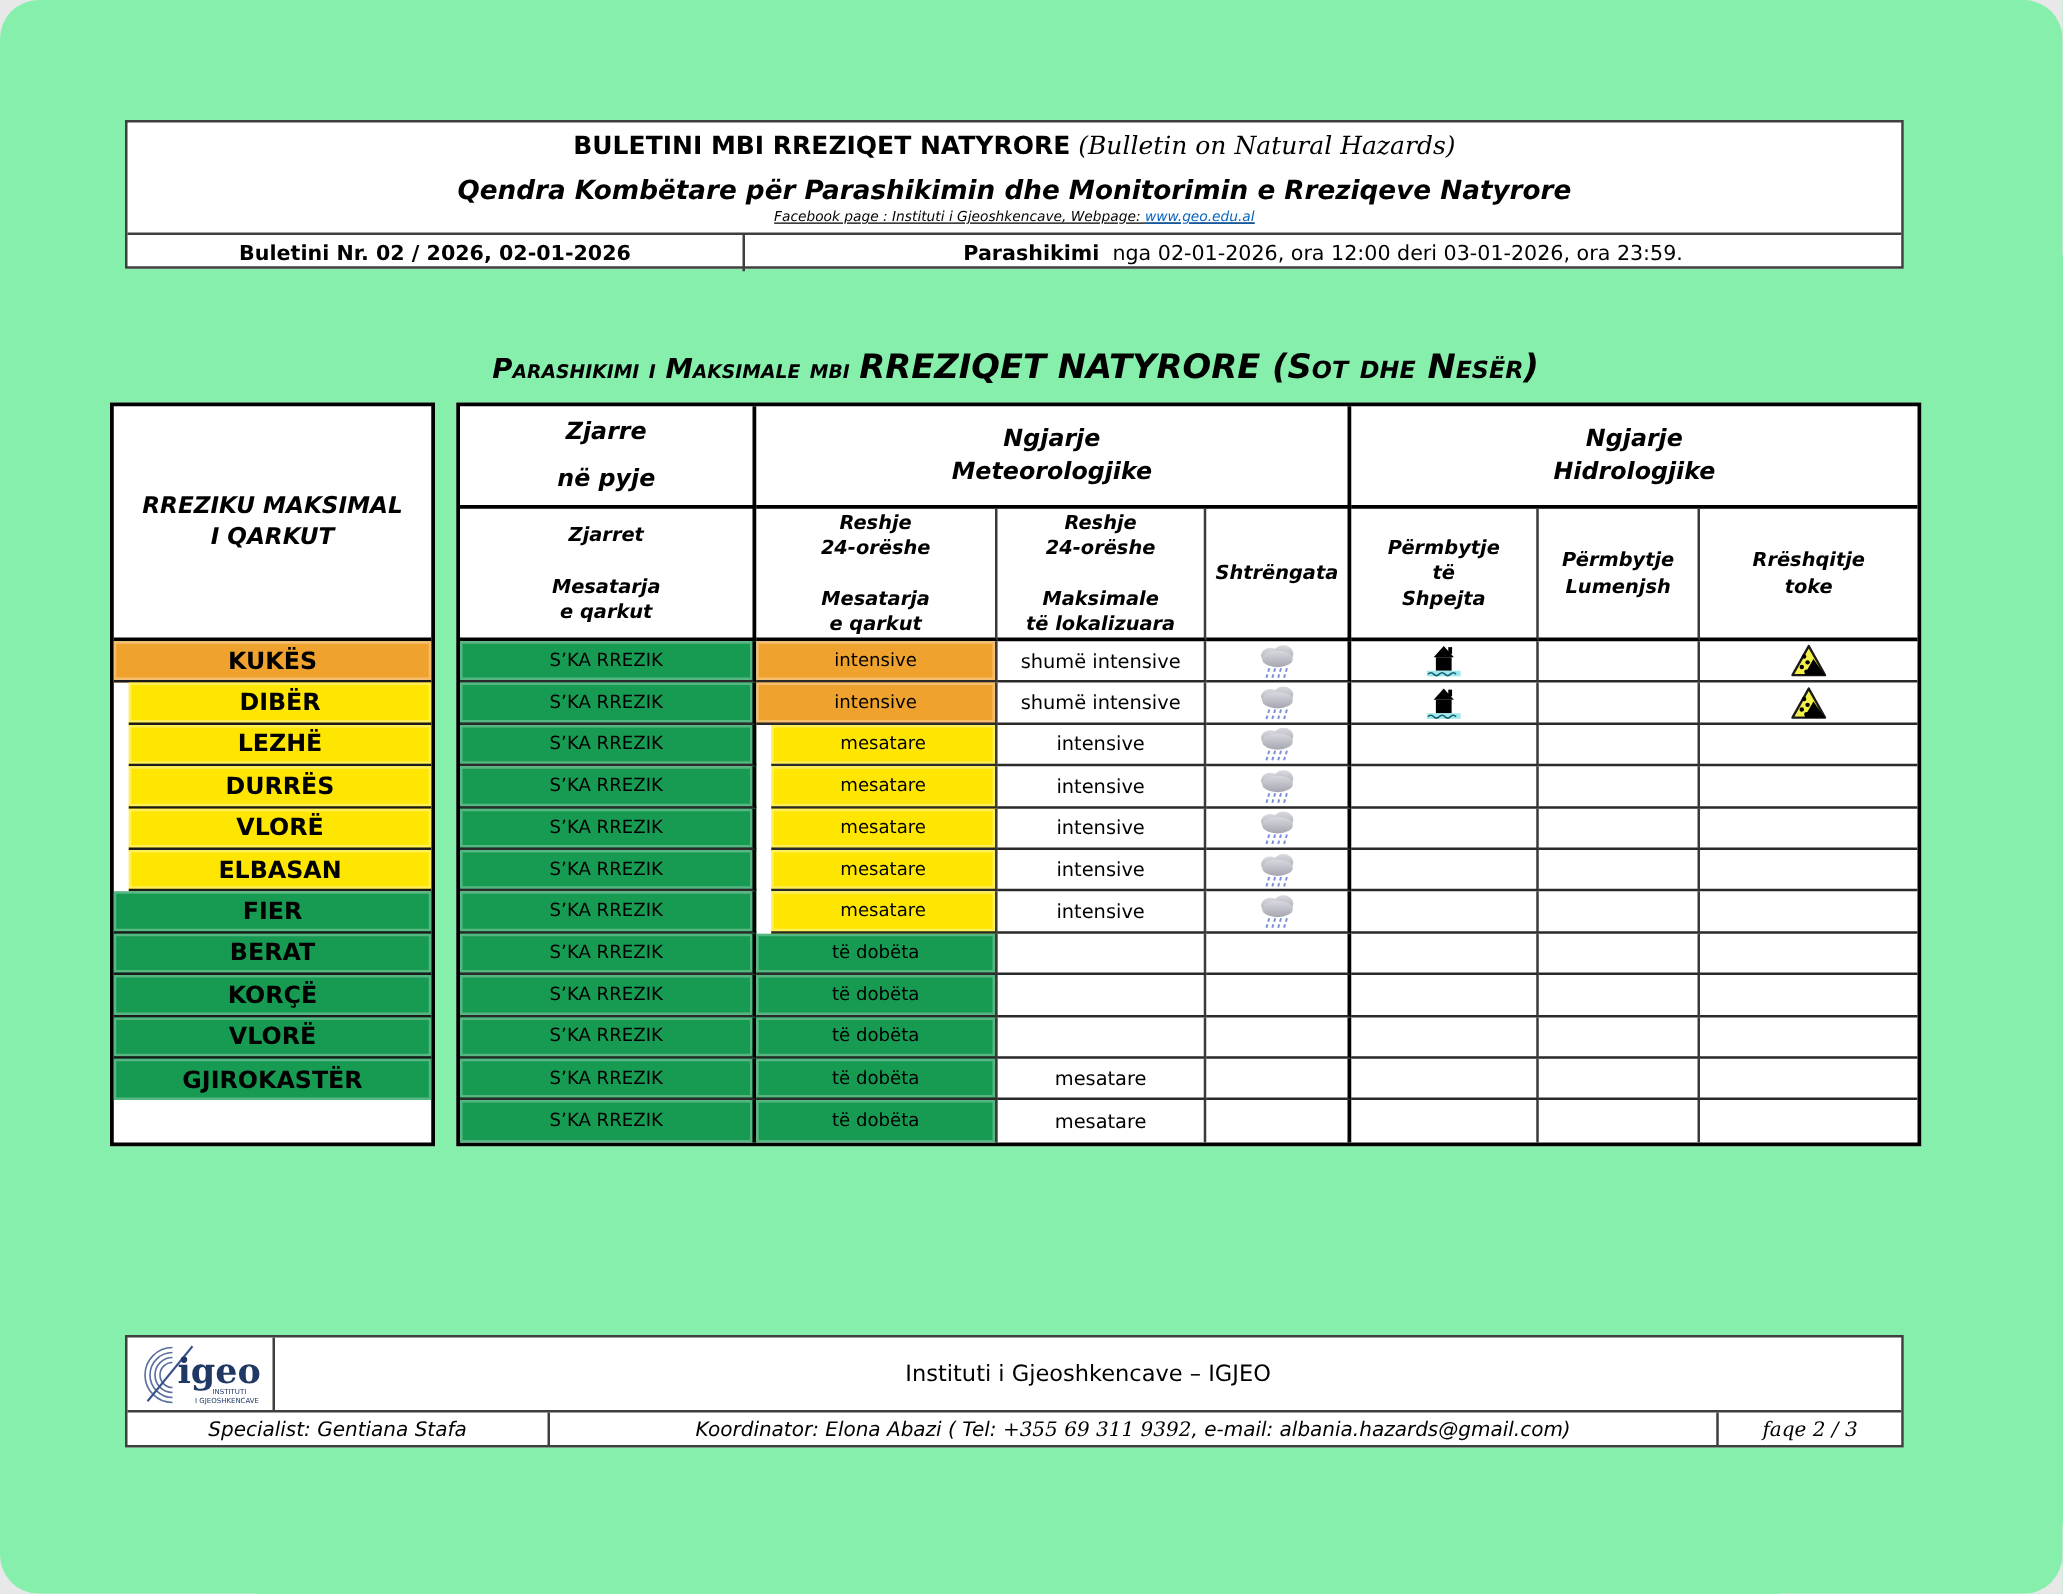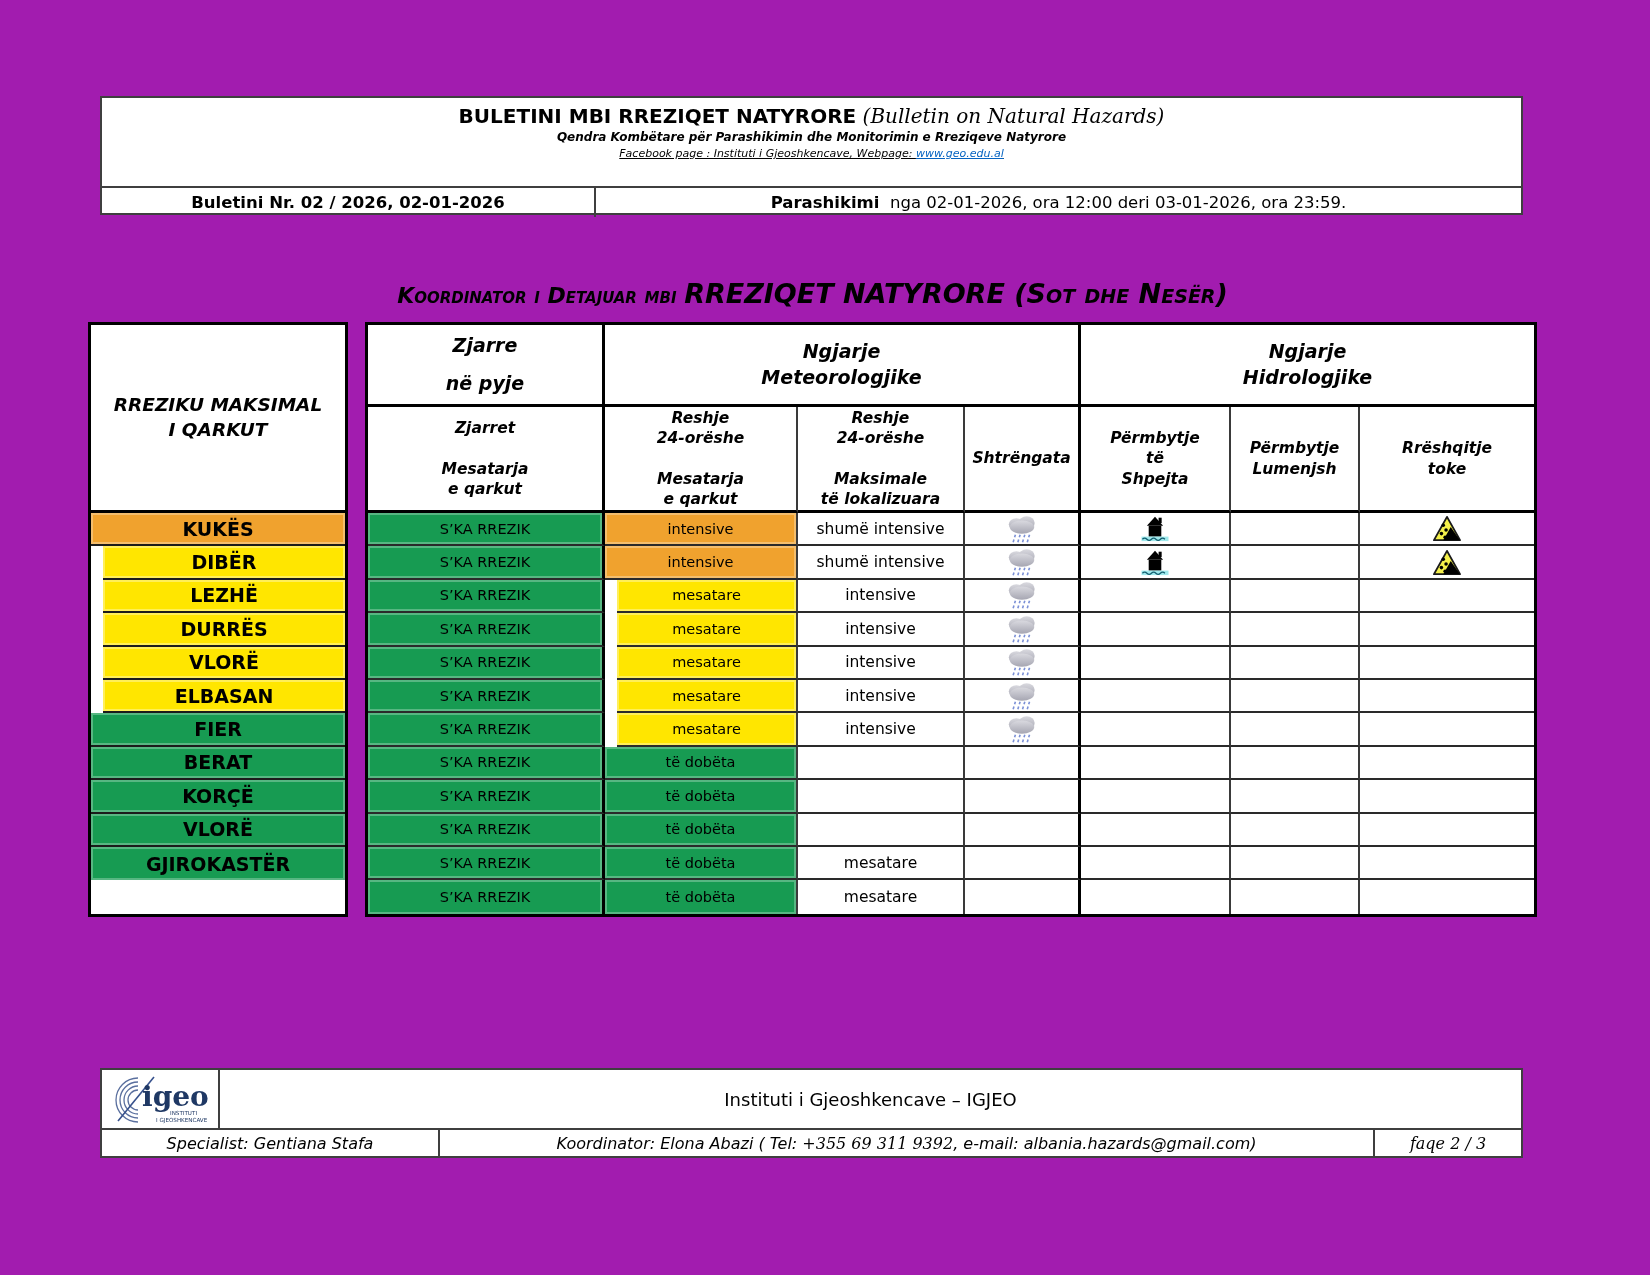--- a/index.html
+++ b/index.html
@@ -1,30 +1,30 @@
 <!DOCTYPE html>
 <html style="--c-orange: #F0A22E; --c-yellow: #FFE600; --c-green: #179B52; --c-link: #0563C1;"><head>
 <meta charset="utf-8">
 <style>
   html,body { margin:0; padding:0; background:#e8e8e8; }
   #page {
-    position:relative; width:1650px; height:1275px; background:#a21caf;
-    font-family:"DejaVu Sans", sans-serif; color:#000; overflow:hidden;
+    position:relative; width:1650px; height:1275px; background:#86efac;
+    font-family:"DejaVu Sans", sans-serif; color:#000; overflow:hidden;border-radius:31px;
   }
   .pre  { white-space:pre-wrap; }
   .prl  { white-space:pre-line; }
 
   
   .header-box { position:absolute; left:100px; top:96px; width:1423px; height:119px;
     border:2px solid #3f3f3f; box-sizing:border-box; background:#fff; }
   .header-top { height:82px; padding-top:6px; text-align:center; }
   .h-title-row { font-size:20px; line-height:1.2; }
   .h-title { font-weight:bold; }
   .h-title-en { font-family:"DejaVu Serif", serif; font-style:italic; }
-  .h-subtitle { font-weight:bold; font-style:italic; font-size:12px; margin-top:2px; }
+  .h-subtitle { font-weight:bold; font-style:italic; font-size:21px; margin-top:12px; }
   .h-social { font-style:italic; font-size:11px; margin-top:3px; text-decoration:underline; }
   .h-social a { color:var(--c-link); text-decoration:underline; }
   .header-bottom { border-top:2px solid #3f3f3f; height:31px; display:flex; box-sizing:border-box; }
   .hb-left { width:494px; border-right:2px solid #3f3f3f; display:flex; align-items:center;
     justify-content:center; font-weight:bold; font-size:16.5px; box-sizing:border-box; }
   .hb-right { flex:1; display:flex; align-items:center; justify-content:center; font-size:16.5px; }
   .hb-right .lbl { font-weight:bold; }
 
   
   .section-title { position:absolute; left:88px; top:278px; width:1449px; text-align:center;
@@ -134,21 +134,21 @@
     <div class="header-bottom">
       <div class="hb-left">Buletini Nr. 02 / 2026, 02-01-2026</div>
       <div class="hb-right">
         <span class="lbl pre">Parashikimi</span>
           <span class="pre">  nga 02-01-2026, ora 12:00 deri 03-01-2026, ora 23:59.</span>
       </div>
     </div>
   </div>
 
   <div class="section-title">
-    <span class="st-sm pre">Koordinator i Detajuar mbi </span><span class="st-lg pre">RREZIQET NATYRORE </span><span class="st-lgsc pre">(Sot dhe Nesër)</span>
+    <span class="st-sm pre">Parashikimi i Maksimale mbi </span><span class="st-lg pre">RREZIQET NATYRORE </span><span class="st-lgsc pre">(Sot dhe Nesër)</span>
   </div>
 
   <div class="left-table">
     <div class="lt-header prl">RREZIKU MAKSIMAL
 I  QARKUT</div>
     <div>
         <div class="lt-row bg-orange">KUKËS</div>
         <div class="lt-row bg-yellow">DIBËR</div>
         <div class="lt-row bg-yellow">LEZHË</div>
         <div class="lt-row bg-yellow">DURRËS</div>

